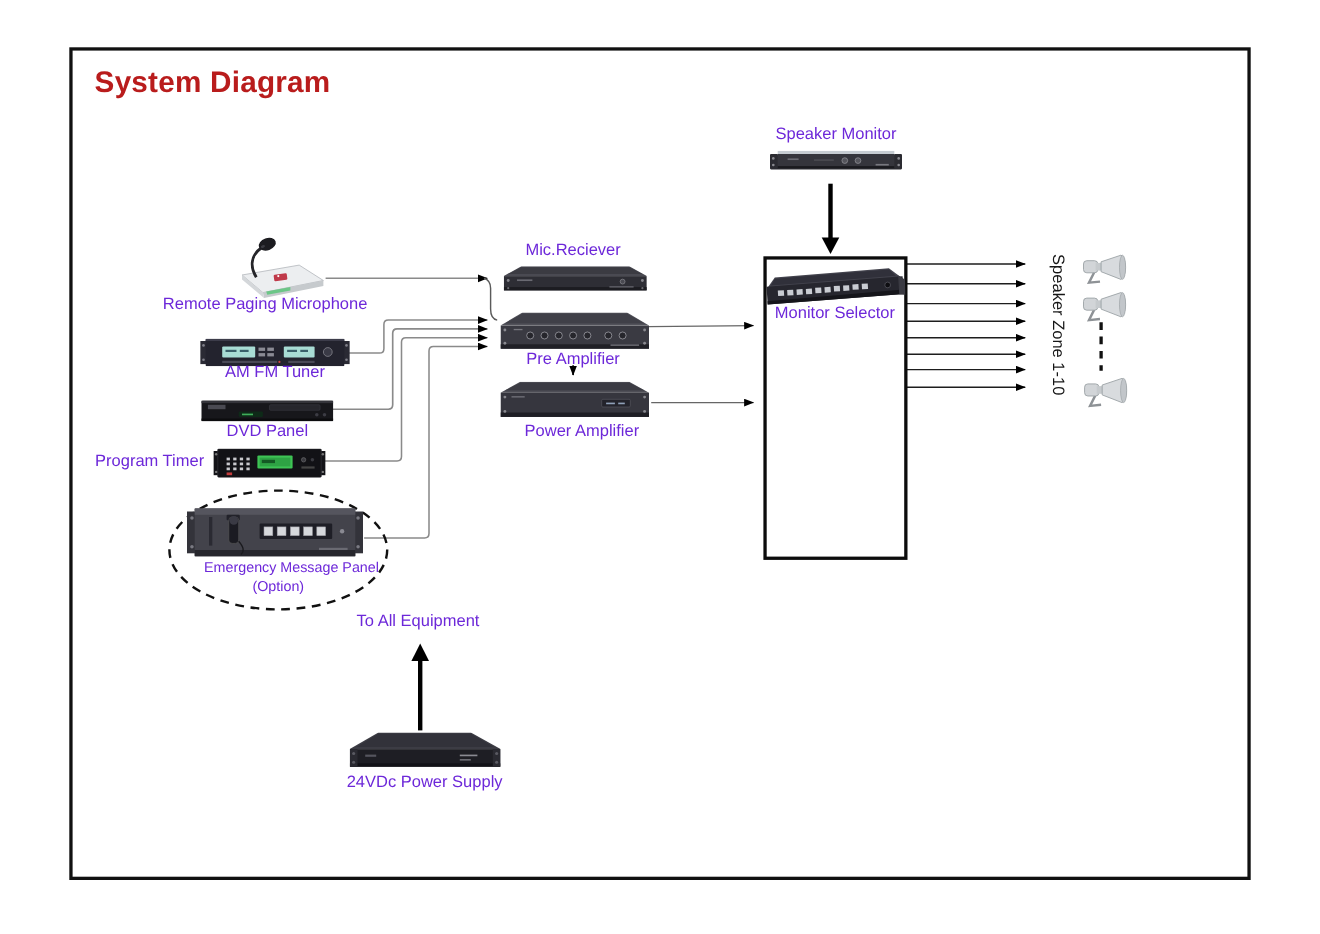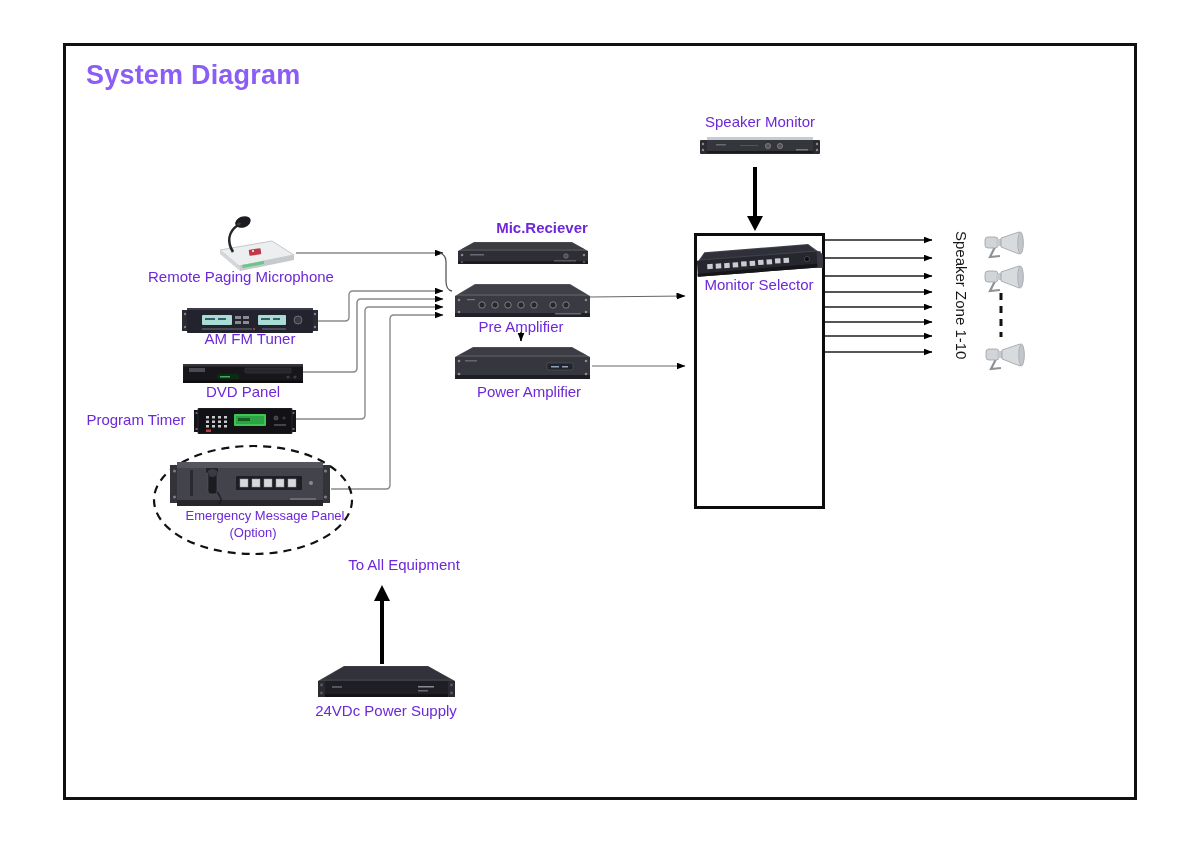--- a/index.html
+++ b/index.html
@@ -6,21 +6,21 @@
   .canvas {
     position:relative; width:1200px; height:849px; background:#fff;
     font-family:"Liberation Sans", sans-serif; overflow:hidden;
   }
   .frame {
     position:absolute; left:63px; top:43px; width:1068px; height:751px;
     border:3px solid #111; background:#fff;
   }
   .title {
     position:absolute; left:86px; top:60px; font-size:27px; font-weight:600;
-    color:#8b5cf6; letter-spacing:0.2px;
+    color:#b91c1c; letter-spacing:0.2px;
   }
   .lbl {
     position:absolute; font-size:15px; font-weight:500; color:#6d28d9;
     white-space:nowrap; transform:translateX(-50%);
   }
   .lbl.small { font-size:13px; font-weight:500; }
   .vlbl {
     position:absolute; writing-mode:vertical-rl; font-size:15px; font-weight:500;
     color:#161616; white-space:nowrap;
   }
@@ -337,29 +337,29 @@
     <svg width="42" height="32" viewBox="0 0 42 32">
       <path d="M12,18 L7,28 L17,27" fill="none" stroke="#8e9296" stroke-width="2.2"></path>
       <rect x="2" y="8" width="13" height="11" rx="3" fill="#d2d5d8" stroke="#9aa0a4" stroke-width="0.8"></rect>
       <rect x="13" y="10" width="6" height="7" fill="#c6cacd"></rect>
       <path d="M18,9 L36,3 Q40,3.5 40,14 Q40,24 36,25 L18,18 Z" fill="#d8dbde" stroke="#9aa0a4" stroke-width="0.8"></path>
       <ellipse cx="37.5" cy="14" rx="2.8" ry="11" fill="#c2c6ca" stroke="#9aa0a4" stroke-width="0.6"></ellipse>
     </svg>
   </div>
 
   <div class="lbl" style="left:760px; top:113px;">Speaker Monitor</div>
-  <div class="lbl" style="left:542px; top:219px;font-weight:bold;">Mic.Reciever</div>
+  <div class="lbl" style="left:521px; top:219px;">Mic.Reciever</div>
   <div class="lbl" style="left:241px; top:268px;text-align:center;">Remote Paging Microphone</div>
   <div class="lbl" style="left:250px; top:330px;">AM FM Tuner</div>
   <div class="lbl" style="left:243px; top:383px;">DVD Panel</div>
   <div class="lbl" style="left:136px; top:411px;">Program Timer</div>
   <div class="lbl" style="left:521px; top:318px;">Pre Amplifier</div>
   <div class="lbl" style="left:529px; top:383px;">Power Amplifier</div>
   <div class="lbl" style="left:759px; top:276px;">Monitor Selector</div>
-  <div class="lbl" style="left:380px; top:556px;margin-left:24px;">To All Equipment</div>
+  <div class="lbl" style="left:380px; top:556px;">To All Equipment</div>
   <div class="lbl" style="left:386px; top:702px;text-align:right;">24VDc Power Supply</div>
 
   <div class="lbl small" style="left:253px; top:508px;padding-left:24px;">Emergency Message Panel</div>
   <div class="lbl small" style="left:253px; top:525px;">(Option)</div>
 
   <div class="vlbl" style="left:953px; top:231px;">Speaker Zone 1-10</div>
 
 </div>
 
 </body></html>

